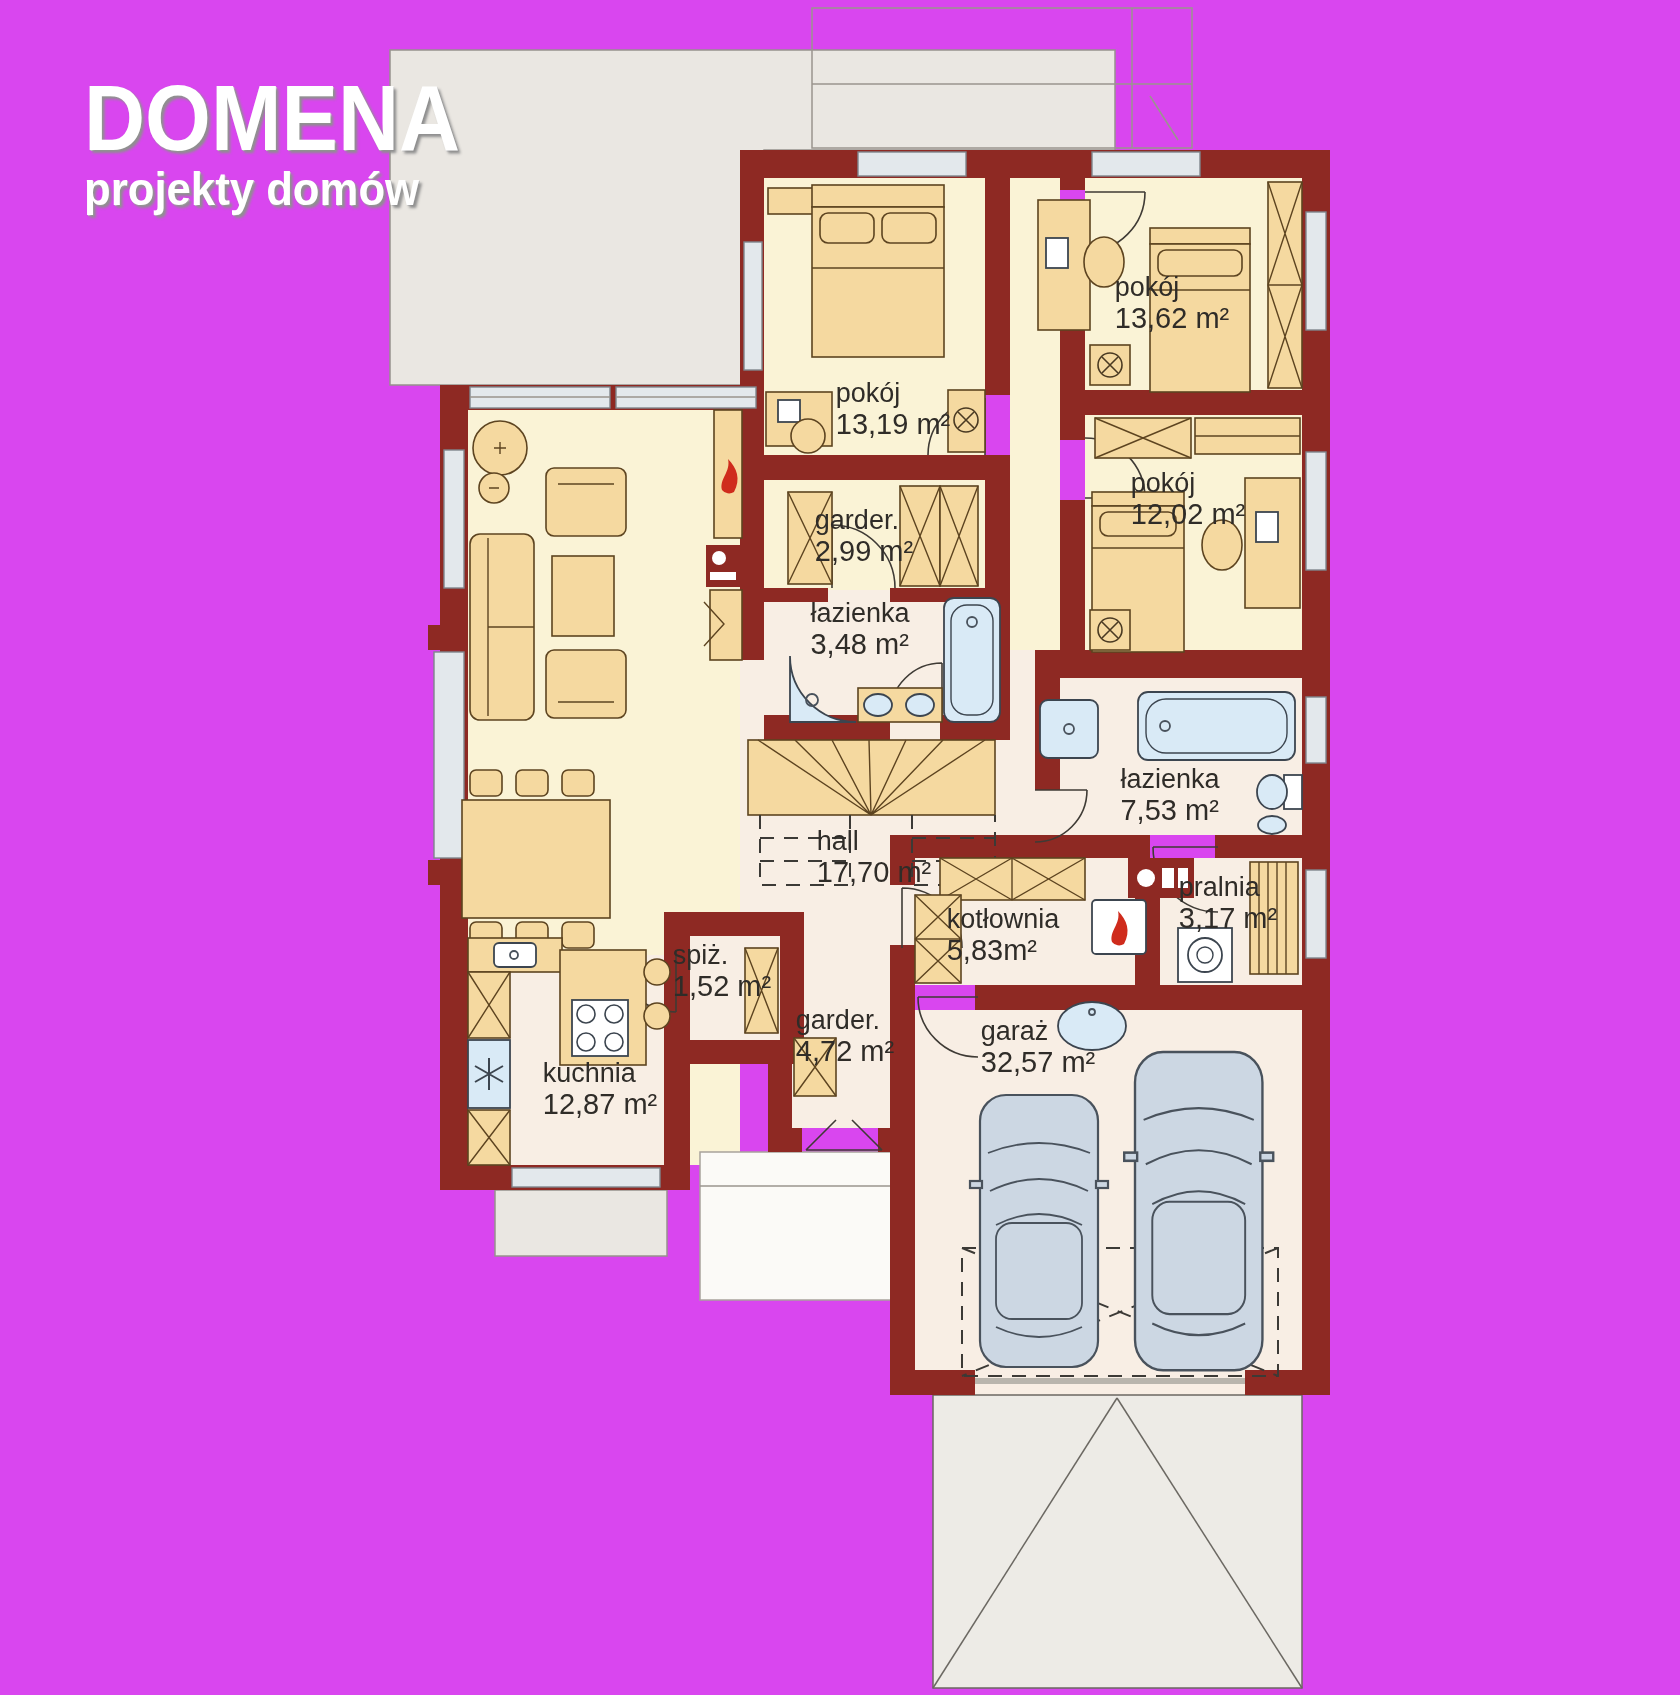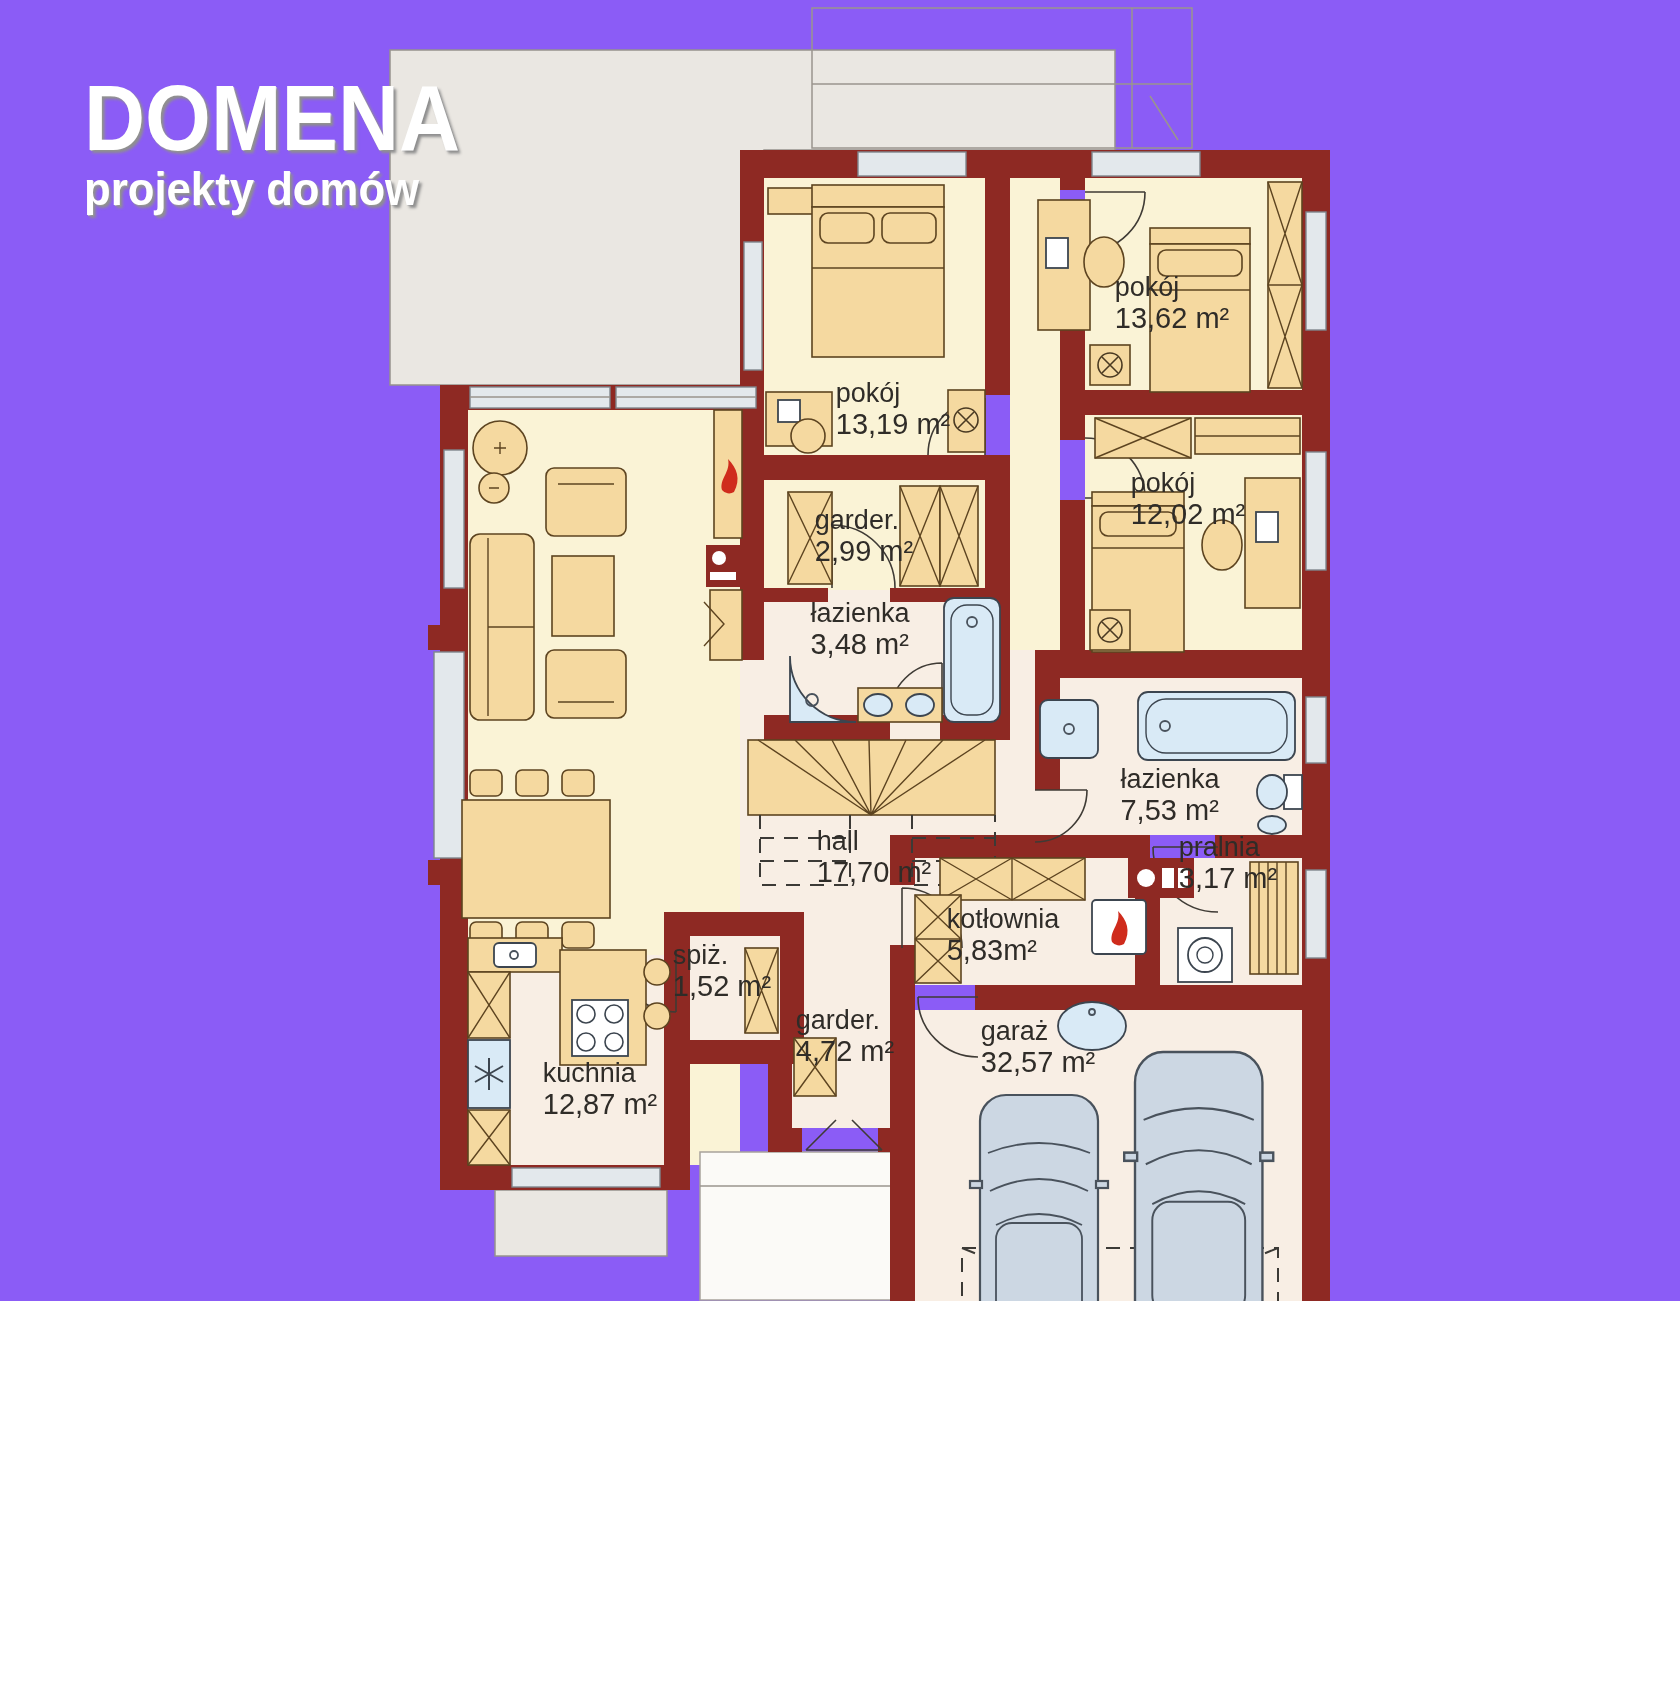--- a/index.html
+++ b/index.html
@@ -1,16 +1,16 @@
 <!DOCTYPE html>
 <html><head>
 <meta charset="utf-8">
 <style>
   html,body{margin:0;padding:0;background:#ffffff;}
-  #canvas{position:relative;width:1680px;height:1301px;background:#8b5cf6;overflow:hidden;
+  #canvas{position:relative;width:1680px;height:1695px;background:#d946ef;overflow:hidden;
           font-family:"Liberation Sans",sans-serif;}
   #plan-svg{position:absolute;left:0;top:0;}
   
   .wall{fill:#8e2923;stroke:none;}
   .cream{fill:#faf3d6;stroke:none;}
   .pink{fill:#f8eee4;stroke:none;}
   .terr{fill:#eae7e2;stroke:#97938d;stroke-width:1.5;}
   .tan{fill:#f5d9a0;stroke:#5d4420;stroke-width:1.6;}
   .tanline{fill:none;stroke:#5d4420;stroke-width:1.4;}
   .glass{fill:#e3e8ec;stroke:#7f868d;stroke-width:1.4;}
@@ -421,21 +421,21 @@
   <div class="ra">3,48 m²</div>
 </div>
 <div class="room-label" style="left:874px;top:826px">
   <div class="rn">hall</div>
   <div class="ra">17,70 m²</div>
 </div>
 <div class="room-label" style="left:1170px;top:764px">
   <div class="rn">łazienka</div>
   <div class="ra">7,53 m²</div>
 </div>
-<div class="room-label" style="left:1228px;top:832px">
+<div class="room-label" style="left:1228px;top:872px">
   <div class="rn">pralnia</div>
   <div class="ra">3,17 m²</div>
 </div>
 <div class="room-label" style="left:1003px;top:904px">
   <div class="rn">kotłownia</div>
   <div class="ra">5,83m²</div>
 </div>
 <div class="room-label" style="left:722px;top:940px">
   <div class="rn">spiż.</div>
   <div class="ra">1,52 m²</div>

